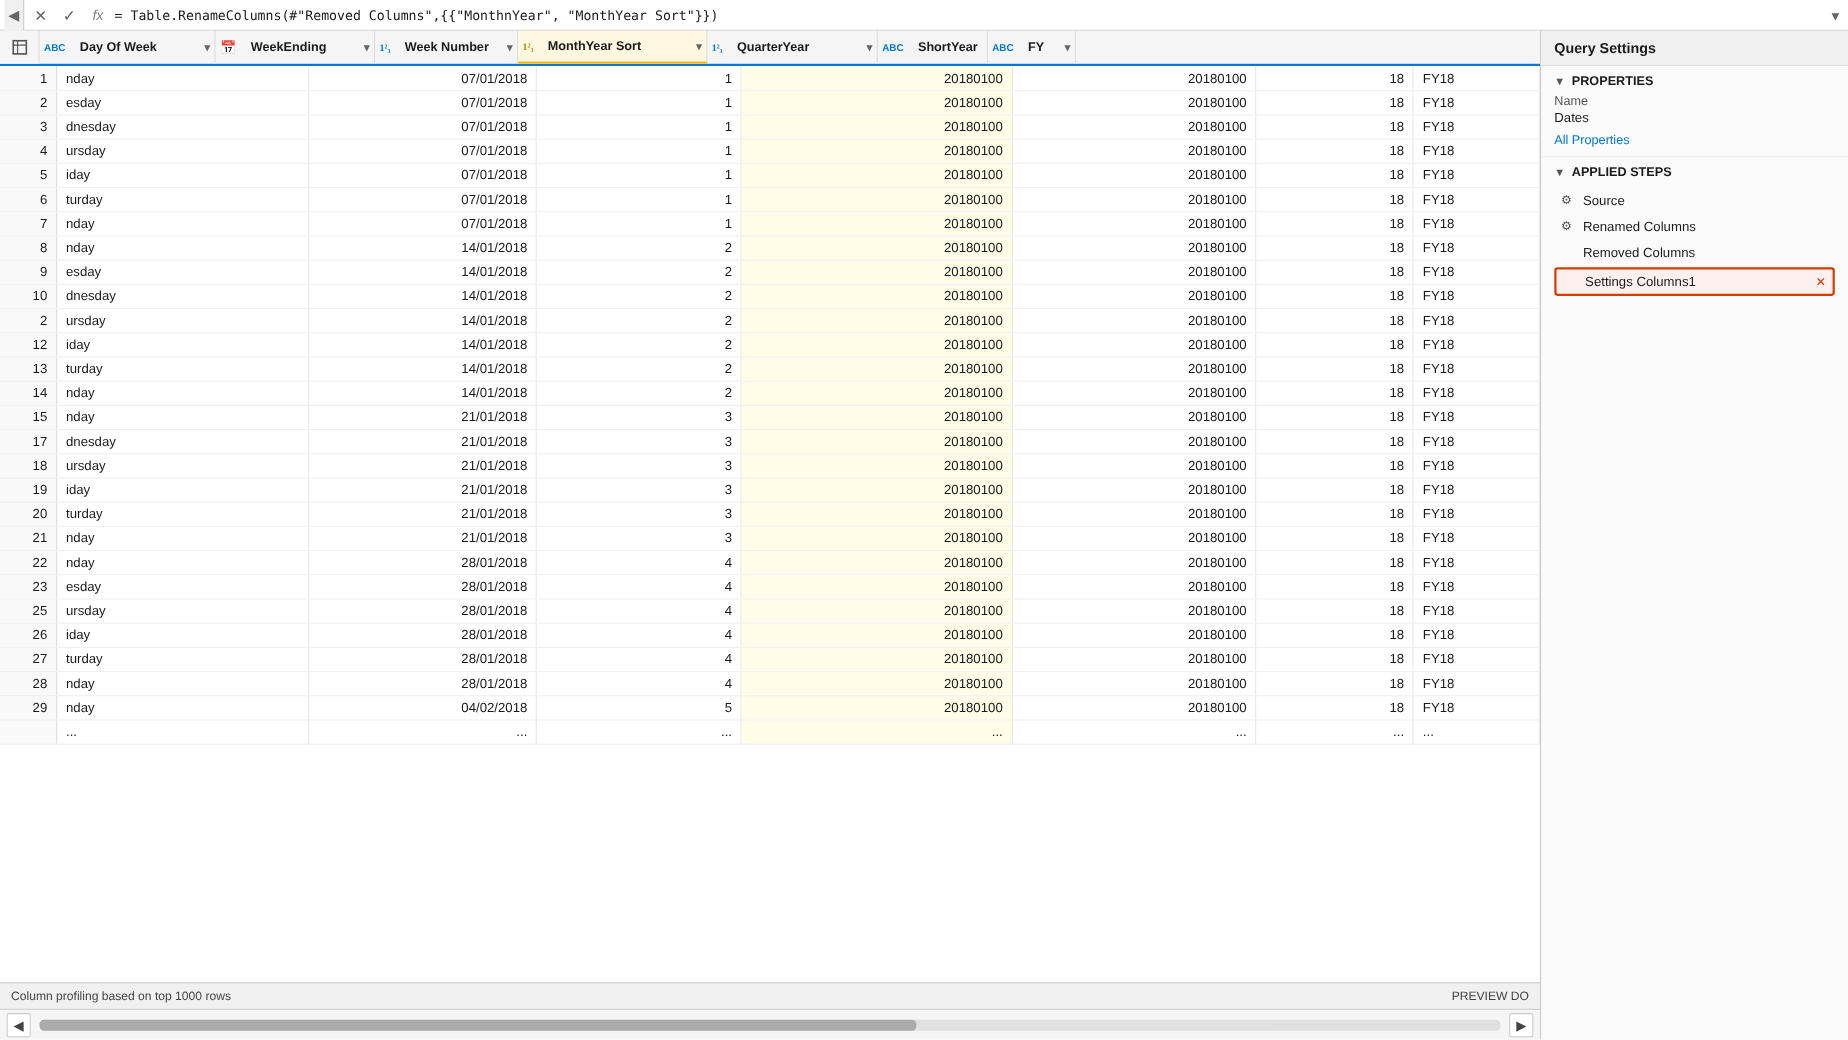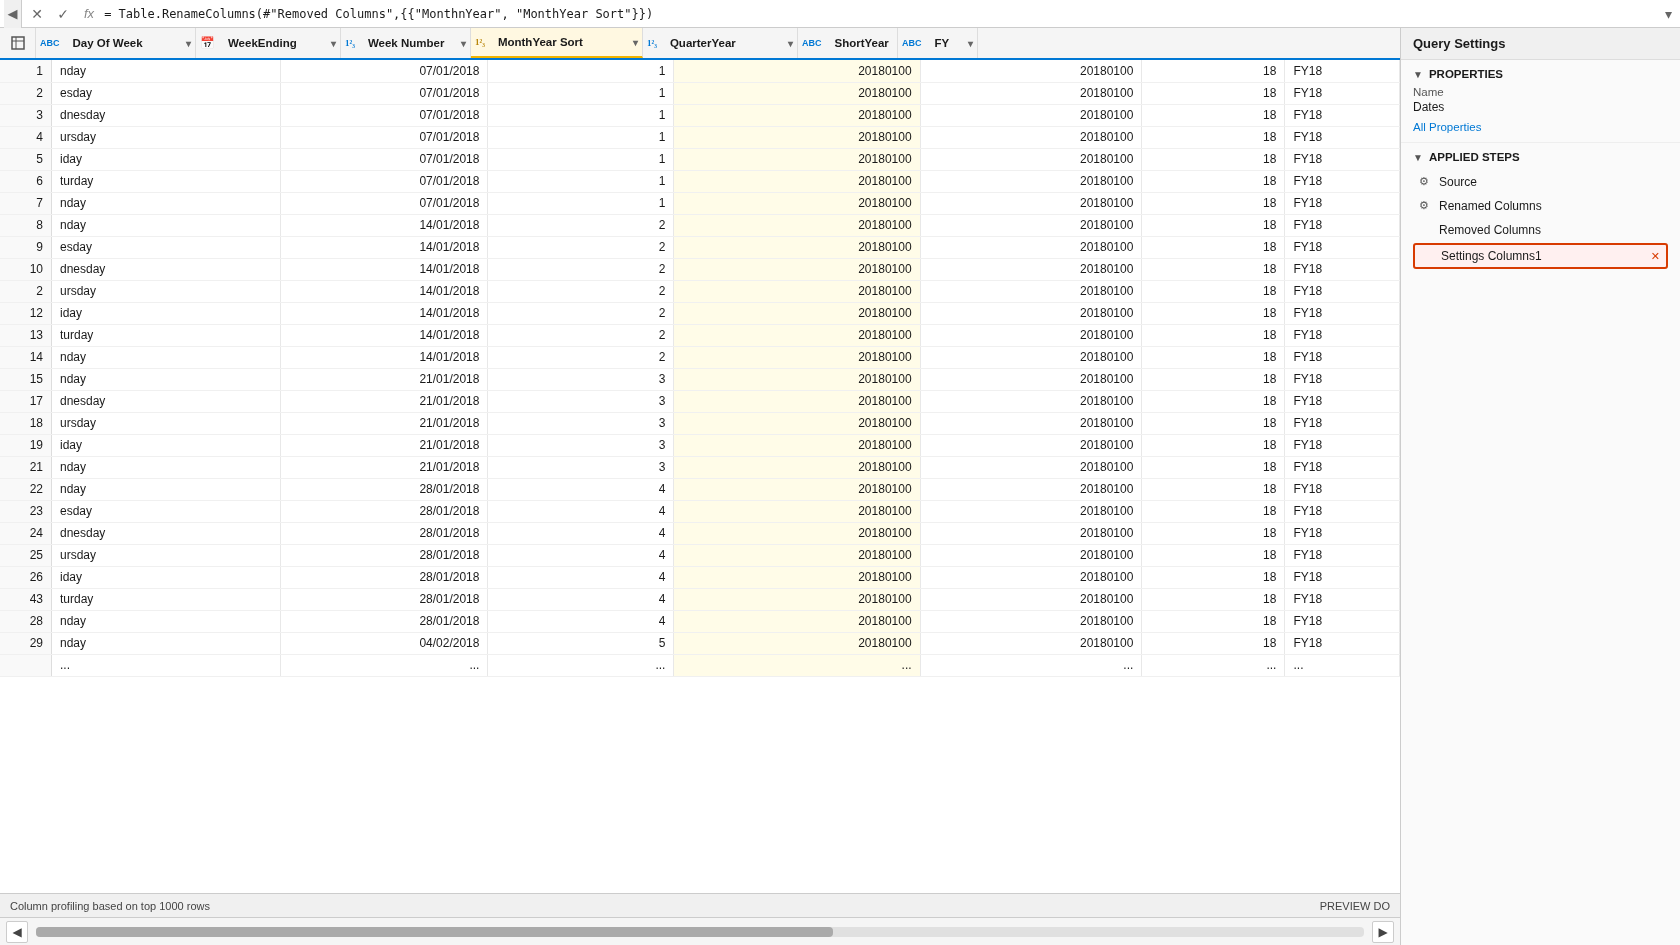--- a/index.html
+++ b/index.html
@@ -507,20 +507,30 @@
                 <td class="row-num">19</td>
                 <td style="width: 160px;">iday</td>
                 <td class="cell-right" style="width: 145px;">21/01/2018</td>
                 <td class="cell-right" style="width: 130px;">3</td>
                 <td class="cell-right" style="width: 172px; background: rgb(255, 252, 232);">20180100</td>
                 <td class="cell-right" style="width: 155px;">20180100</td>
                 <td class="cell-right" style="width: 100px;">18</td>
                 <td style="width: 80px;">FY18</td>
               </tr>
               <tr>
+                <td class="row-num">20</td>
+                <td style="width: 160px;">turday</td>
+                <td class="cell-right" style="width: 145px;">21/01/2018</td>
+                <td class="cell-right" style="width: 130px;">3</td>
+                <td class="cell-right" style="width: 172px; background: rgb(255, 252, 232);">20180100</td>
+                <td class="cell-right" style="width: 155px;">20180100</td>
+                <td class="cell-right" style="width: 100px;">18</td>
+                <td style="width: 80px;">FY18</td>
+              </tr>
+              <tr>
                 <td class="row-num">21</td>
                 <td style="width: 160px;">nday</td>
                 <td class="cell-right" style="width: 145px;">21/01/2018</td>
                 <td class="cell-right" style="width: 130px;">3</td>
                 <td class="cell-right" style="width: 172px; background: rgb(255, 252, 232);">20180100</td>
                 <td class="cell-right" style="width: 155px;">20180100</td>
                 <td class="cell-right" style="width: 100px;">18</td>
                 <td style="width: 80px;">FY18</td>
               </tr>
               <tr>
@@ -537,51 +547,41 @@
                 <td class="row-num">23</td>
                 <td style="width: 160px;">esday</td>
                 <td class="cell-right" style="width: 145px;">28/01/2018</td>
                 <td class="cell-right" style="width: 130px;">4</td>
                 <td class="cell-right" style="width: 172px; background: rgb(255, 252, 232);">20180100</td>
                 <td class="cell-right" style="width: 155px;">20180100</td>
                 <td class="cell-right" style="width: 100px;">18</td>
                 <td style="width: 80px;">FY18</td>
               </tr>
               <tr>
-                <td class="row-num">24</td>
-                <td style="width: 160px;">dnesday</td>
-                <td class="cell-right" style="width: 145px;">28/01/2018</td>
-                <td class="cell-right" style="width: 130px;">4</td>
-                <td class="cell-right" style="width: 172px; background: rgb(255, 252, 232);">20180100</td>
-                <td class="cell-right" style="width: 155px;">20180100</td>
-                <td class="cell-right" style="width: 100px;">18</td>
-                <td style="width: 80px;">FY18</td>
-              </tr>
-              <tr>
                 <td class="row-num">25</td>
                 <td style="width: 160px;">ursday</td>
                 <td class="cell-right" style="width: 145px;">28/01/2018</td>
                 <td class="cell-right" style="width: 130px;">4</td>
                 <td class="cell-right" style="width: 172px; background: rgb(255, 252, 232);">20180100</td>
                 <td class="cell-right" style="width: 155px;">20180100</td>
                 <td class="cell-right" style="width: 100px;">18</td>
                 <td style="width: 80px;">FY18</td>
               </tr>
               <tr>
                 <td class="row-num">26</td>
                 <td style="width: 160px;">iday</td>
                 <td class="cell-right" style="width: 145px;">28/01/2018</td>
                 <td class="cell-right" style="width: 130px;">4</td>
                 <td class="cell-right" style="width: 172px; background: rgb(255, 252, 232);">20180100</td>
                 <td class="cell-right" style="width: 155px;">20180100</td>
                 <td class="cell-right" style="width: 100px;">18</td>
                 <td style="width: 80px;">FY18</td>
               </tr>
               <tr>
-                <td class="row-num">43</td>
+                <td class="row-num">27</td>
                 <td style="width: 160px;">turday</td>
                 <td class="cell-right" style="width: 145px;">28/01/2018</td>
                 <td class="cell-right" style="width: 130px;">4</td>
                 <td class="cell-right" style="width: 172px; background: rgb(255, 252, 232);">20180100</td>
                 <td class="cell-right" style="width: 155px;">20180100</td>
                 <td class="cell-right" style="width: 100px;">18</td>
                 <td style="width: 80px;">FY18</td>
               </tr>
               <tr>
                 <td class="row-num">28</td>

